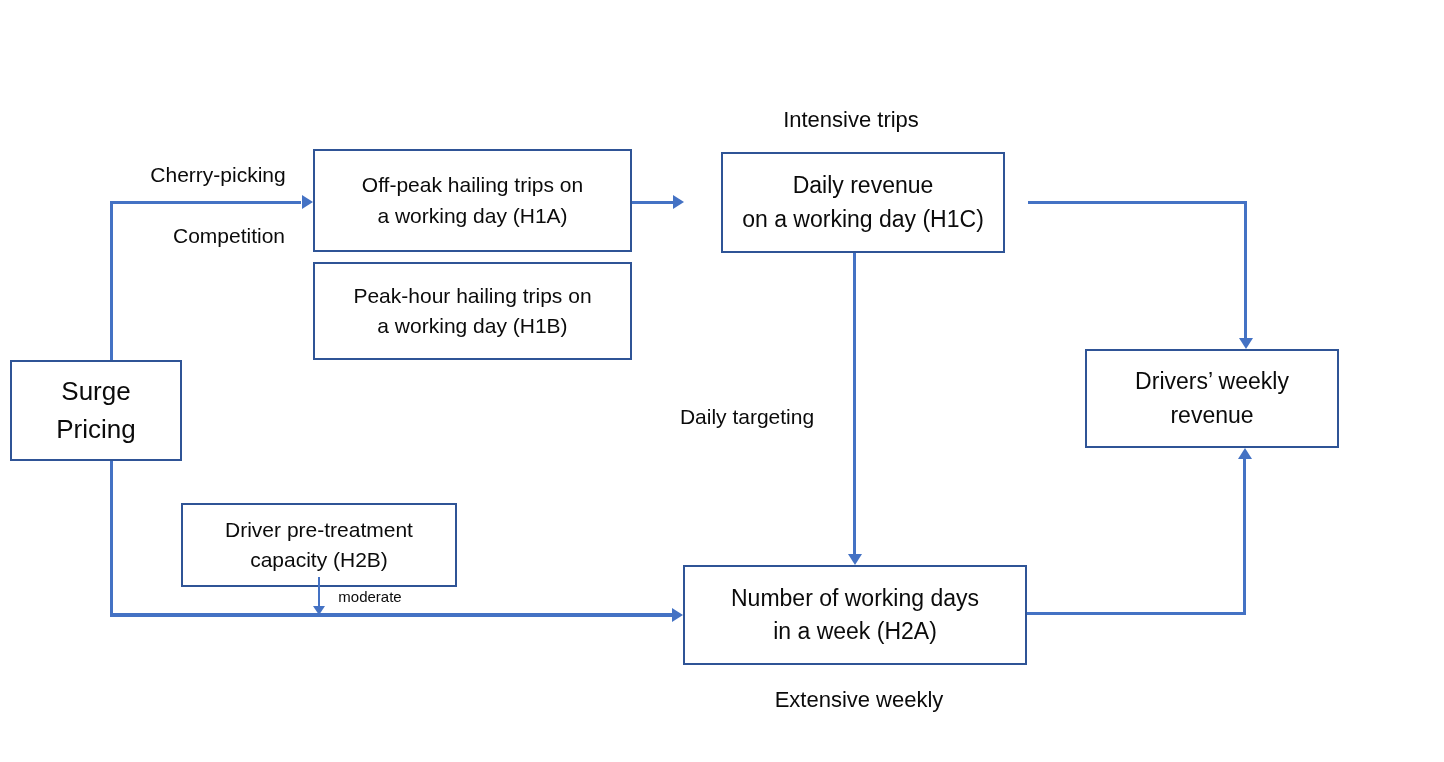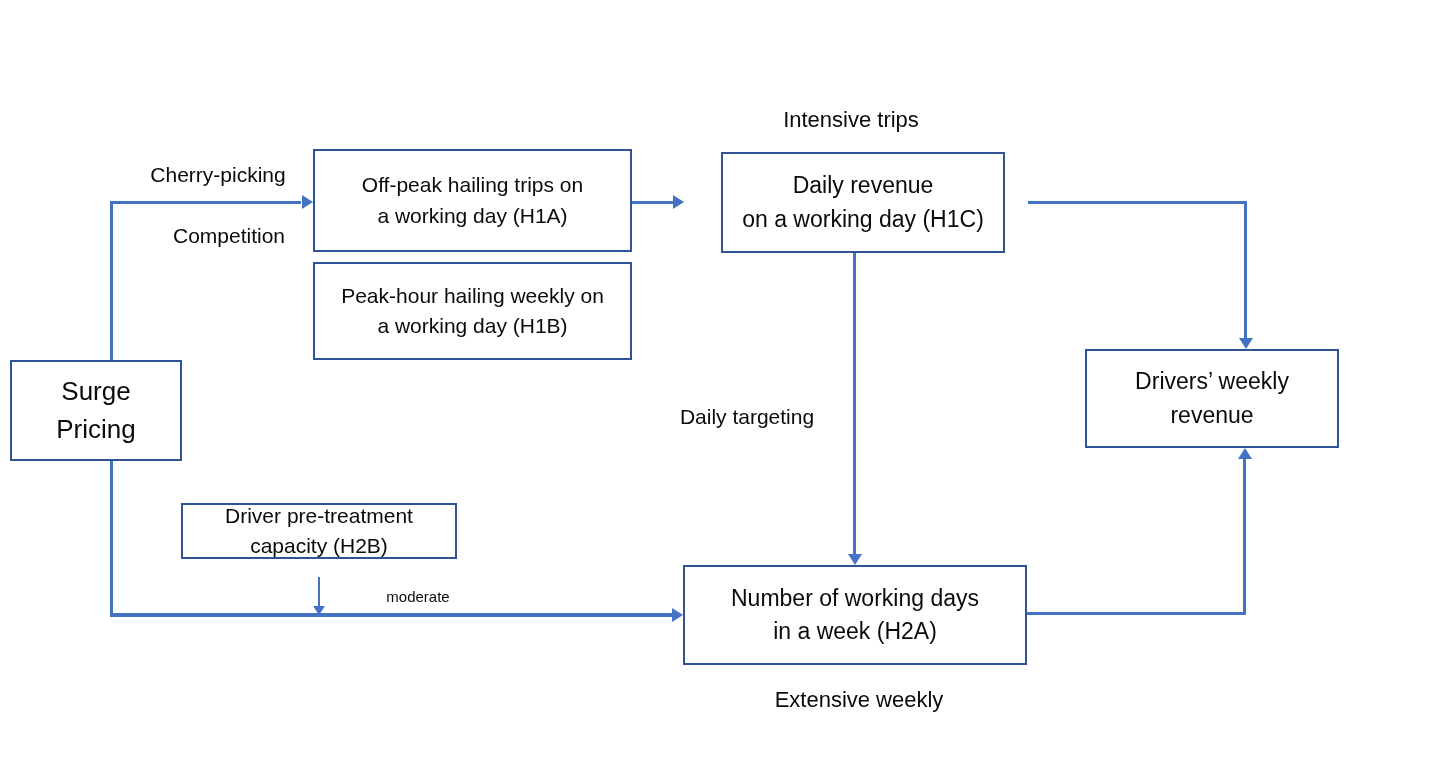--- a/index.html
+++ b/index.html
@@ -45,46 +45,46 @@
 
 <div id="canvas">
 
   <div class="node" style="left:10px;top:360px;width:172px;height:101px;font-size:26px;">Surge
 Pricing</div>
 
 
   <div class="node" style="left:313px;top:149px;width:319px;height:103px;font-size:21px;">Off-peak hailing trips on
 a working day (H1A)</div>
 
-  <div class="node" style="left:313px;top:262px;width:319px;height:98px;font-size:21px;">Peak-hour hailing weekly on
+  <div class="node" style="left:313px;top:262px;width:319px;height:98px;font-size:21px;">Peak-hour hailing trips on
 a working day (H1B)</div>
 
   <div class="node" style="left:684px;top:152px;width:284px;height:101px;font-size:23px;margin-left:37px;">Daily revenue
 on a working day (H1C)</div>
 
   <div class="node" style="left:1085px;top:349px;width:254px;height:99px;font-size:23px;">Drivers’ weekly
 revenue</div>
 
-  <div class="node" style="left:181px;top:503px;width:276px;height:56px;font-size:21px;">Driver pre-treatment
+  <div class="node" style="left:181px;top:503px;width:276px;height:84px;font-size:21px;">Driver pre-treatment
 capacity (H2B)</div>
 
   <div class="node" style="left:683px;top:565px;width:344px;height:100px;font-size:23px;">Number of working days
 in a week (H2A)</div>
 
   <div class="lbl" style="left:701px;top:107px;width:300px;font-size:22px;">Intensive trips</div>
 
   <div class="lbl" style="left:709px;top:687px;width:300px;font-size:22px;">Extensive weekly</div>
 
   <div class="lbl" style="left:129px;top:223px;width:200px;font-size:21px;">Competition</div>
 
   <div class="lbl" style="left:118px;top:162px;width:200px;font-size:21px;">Cherry-picking</div>
 
   <div class="lbl" style="left:622px;top:404px;width:250px;font-size:21px;">Daily targeting</div>
 
-  <div class="lbl" style="left:320px;top:588px;width:100px;font-size:15px;padding-left:48px;">moderate</div>
+  <div class="lbl" style="left:320px;top:588px;width:100px;font-size:15px;">moderate</div>
 
   <div class="vline" style="left:110px;top:201px;width:3px;height:159px;"></div>
   <div class="hline" style="left:110px;top:201px;width:191px;height:3px;"></div>
   <div class="head right" style="left:302px;top:195px;"></div>
 
   <div class="hline" style="left:632px;top:201px;width:41px;height:3px;"></div>
   <div class="head right" style="left:673px;top:195px;"></div>
 
   <div class="vline" style="left:853px;top:253px;width:3px;height:301px;"></div>
   <div class="head down" style="left:848px;top:554px;"></div>

